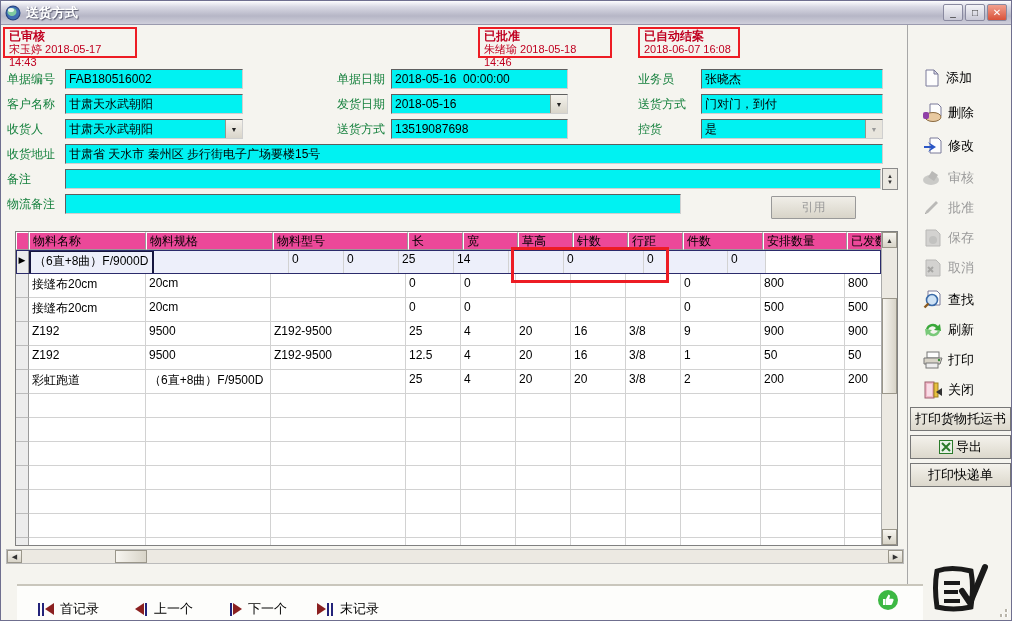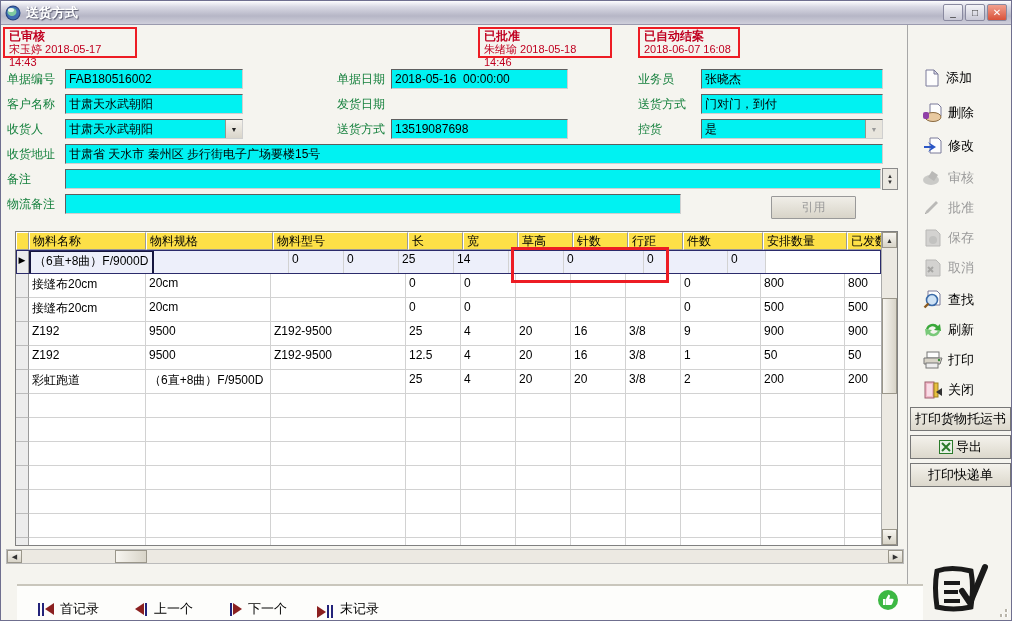--- a/index.html
+++ b/index.html
@@ -48,21 +48,21 @@
     justify-content:center;font-size:6px;line-height:6px;color:#333;}
   .btn-quote{position:absolute;background:linear-gradient(180deg,#f0eee8,#d8d4c8);
     border:1px solid #999;border-radius:1px;color:#9a9a9a;font-size:12px;
     display:flex;align-items:center;justify-content:center;}
   
   .grid{position:absolute;left:14px;top:230px;width:883px;height:315px;
     background:#fff;border:1px solid #808080;overflow:hidden;}
   .grid-inner{position:absolute;left:0;top:0;right:16px;bottom:0;overflow:hidden;}
   .g-row{display:flex;height:24px;}
   .g-head{display:flex;height:18px;}
-  .hcell{background:#fde047;border-right:1px solid #9a9a9a;border-bottom:1px solid #9a9a9a;
+  .hcell{background:#ec4899;border-right:1px solid #9a9a9a;border-bottom:1px solid #9a9a9a;
     border-top:1px solid #fff;border-left:1px solid #fff;
     font-size:12px;padding:0 3px;line-height:16px;overflow:hidden;white-space:nowrap;flex:none;}
   .cell{border-right:1px solid #d2d2d2;border-bottom:1px solid #d2d2d2;
     font-size:12px;padding:2px 3px 0 3px;overflow:hidden;white-space:nowrap;flex:none;background:#fff;}
   .ind{background:#ececec;border-right:1px solid #9a9a9a;border-bottom:1px solid #bbb;
     flex:none;font-size:9px;text-align:center;color:#000;padding-top:5px;line-height:10px;}
   .g-row.selected .cell{background:#edeffa;border-bottom:1px solid #2b2b6b;}
   .g-row.selected{outline:1px solid #2b2b6b;outline-offset:-1px;}
   .cell.edit-cell{background:#fff;border:2px solid #16163f;padding-top:1px;}
   
@@ -135,20 +135,24 @@
   <span class="flabel" style="left:6px;top:68px;">单据编号</span>
   <input class="finput" style="left: 64px; top: 68px; width: 178px;" readonly="" value="FAB180516002">
   <span class="flabel" style="left:336px;top:68px;">单据日期</span>
   <input class="finput" style="left: 390px; top: 68px; width: 177px;" readonly="" value="2018-05-16  00:00:00">
   <span class="flabel" style="left:637px;top:68px;">业务员</span>
   <input class="finput" style="left: 700px; top: 68px; width: 182px;" readonly="" value="张晓杰">
 
   <span class="flabel" style="left:6px;top:93px;">客户名称</span>
   <input class="finput" style="left: 64px; top: 93px; width: 178px;" readonly="" value="甘肃天水武朝阳">
   <span class="flabel" style="left:336px;top:93px;">发货日期</span>
+  <div class="combo" style="left:390px;top:93px;width:177px;">
+    <span class="cval">2018-05-16</span>
+    <span class="carrow">▼</span>
+  </div>
   <span class="flabel" style="left:637px;top:93px;">送货方式</span>
   <input class="finput" style="left: 700px; top: 93px; width: 182px;" readonly="" value="门对门，到付">
 
   <span class="flabel" style="left:6px;top:118px;">收货人</span>
   <div class="combo" style="left:64px;top:118px;width:178px;">
     <span class="cval">甘肃天水武朝阳</span>
     <span class="carrow">▼</span>
   </div>
   <span class="flabel" style="left:336px;top:118px;">送货方式</span>
   <input class="finput" style="left: 390px; top: 118px; width: 177px;" readonly="" value="13519087698">
@@ -498,21 +502,21 @@
         </span>
       <span>上一个</span>
     </div>
     <div class="navitem" style="left:212px;">
       <span class="navico">
           <span class="nbar"></span>
           <span class="tri-r"></span>
         </span>
       <span>下一个</span>
     </div>
-    <div class="navitem" style="left:300px;align-items:flex-end;">
+    <div class="navitem" style="left:300px;">
       <span class="navico">
           <span class="tri-r"></span>
           <span class="nbar"></span>
           <span class="nbar"></span>
         </span>
       <span>末记录</span>
     </div>
   </div>
 
   <svg width="22" height="22" style="position:absolute;left:876px;top:588px;">

